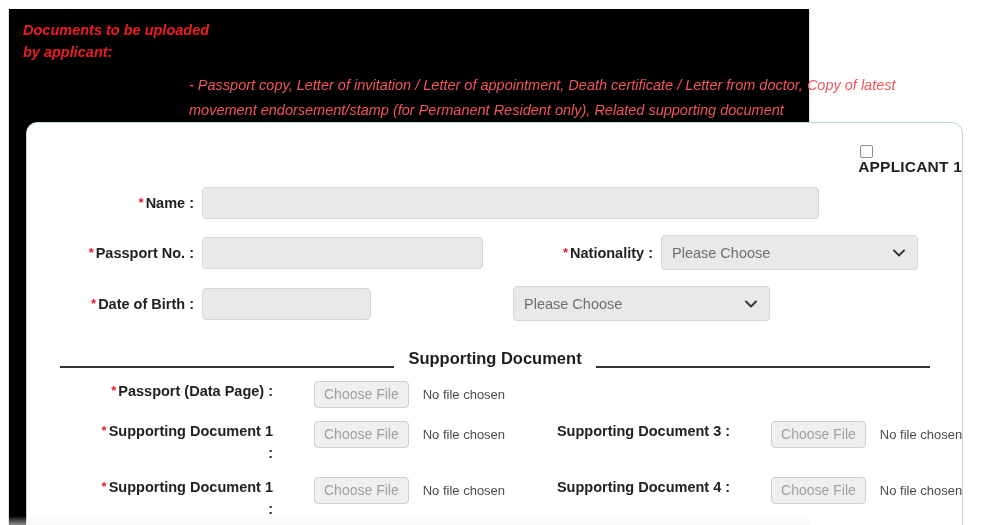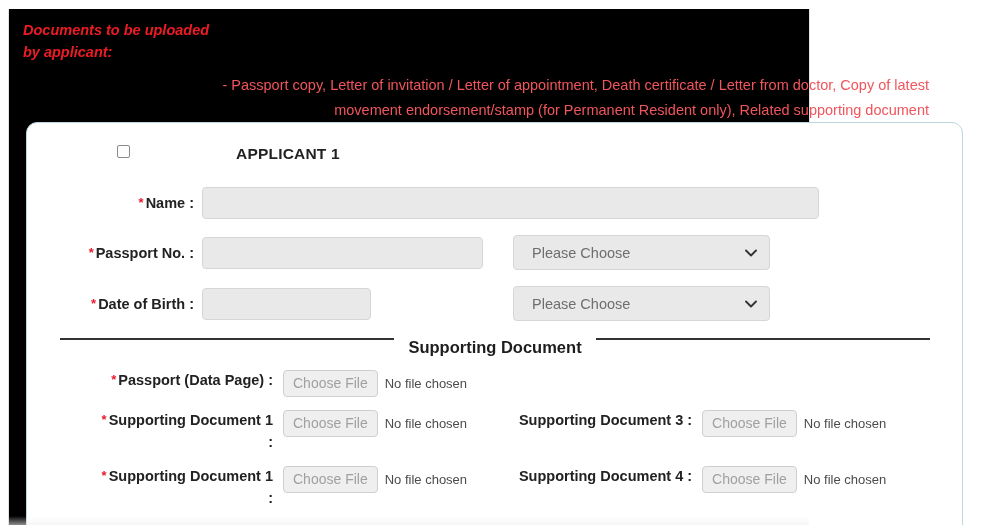--- a/index.html
+++ b/index.html
@@ -46,26 +46,26 @@
     font-weight: bold;
     color: #ed1c24;
     font-size: 14.5px;
     line-height: 22px;
     padding-left: 14px;
     width: 235px;
   }
 
   .notice-body {
     color: #f0555c;
+    font-style: italic;
     font-size: 14.5px;
     line-height: 25px;
     width: 740px;
     margin-left: 180px;
     margin-top: 10px;
-    text-align: right;
   }
 
   
   .applicant-panel {
     position: absolute;
     left: 17px;
     top: 113px;
     width: 937px;
     height: 420px;
     border: 1px solid #bcd8de;
@@ -76,23 +76,24 @@
 
   .panel-pad {
     padding: 22px 0 0 0;
     position: relative;
     height: 100%;
   }
 
   
   .applicant-head {
     display: flex;
-    align-items: flex-start;
+    align-items: flex-end;
     height: 26px;
     padding-left: 0;
+    flex-direction: column;
   }
   .cb-wrap {
     width: 192px;
     display: flex;
     justify-content: center;
   }
   .cb {
     width: 13px;
     height: 13px;
     -webkit-appearance: none;
@@ -151,21 +152,21 @@
 
   .sel {
     background: #e9e9e9;
     border: 1px solid #d6d6d6;
     border-radius: 4px;
     height: 35px;
     width: 257px;
     font-family: "Liberation Sans", sans-serif;
     font-size: 14.5px;
     color: #6e6e6e;
-    padding: 0 18px;
+    padding: 0 10px;
     -webkit-appearance: none;
     appearance: none;
     outline: none;
     position: relative;
   }
   .sel-wrap { position: relative; display: inline-block; }
   .sel-arrow {
     position: absolute;
     right: 13px;
     top: 50%;
@@ -176,22 +177,22 @@
     display: block;
   }
 
   .row-2col { display: flex; align-items: center; margin-top: 16px; }
   .col-left { display: flex; align-items: center; }
   .col-right { display: flex; align-items: center; }
 
   
   .sd-divider {
     display: flex;
-    align-items: flex-start;
-    margin-top: 17px;
+    align-items: flex-end;
+    margin-top: 28px;
     padding: 0 32px 0 33px;
   }
   .sd-line { flex: 1; height: 2px; background: #333333; }
   .sd-title {
     font-weight: bold;
     font-size: 16.5px;
     color: #1d1d1d;
     padding: 0 14px;
     white-space: nowrap;
   }
@@ -208,22 +209,23 @@
     color: #222;
     text-align: right;
     line-height: 22px;
   }
   .flbl-c1 { width: 256px; padding-right: 10px; }
   .flbl-c2 { width: 210px; padding-right: 10px; }
 
   .filewidget {
     display: flex;
     align-items: center;
-    gap: 7px;
+    gap: 14px;
     padding-top: 1px;
+    margin-left: 31px;
   }
   .choose-btn {
     background: #efefef;
     border: 1px solid #cfcfcf;
     border-radius: 4px;
     color: #a0a0a0;
     font-family: "Liberation Sans", sans-serif;
     font-size: 14px;
     padding: 4px 9px 5px 9px;
     line-height: 16px;
@@ -277,20 +279,21 @@
           <span class="lbl lbl-c1"><span class="star">*</span><span>Name :</span></span>
           <input type="text" class="txt txt-name" value="" style="">
         </div>
 
         <div class="row-2col">
           <div class="col-left">
             <span class="lbl lbl-c1"><span class="star">*</span><span>Passport No. :</span></span>
             <input type="text" class="txt txt-passport" value="" style="">
           </div>
           <div class="col-right" style="margin-left:30px;">
+            <span class="lbl lbl-c2"><span class="star">*</span><span>Nationality :</span></span>
             <span class="sel-wrap">
               <select class="sel">
                 <option>Please Choose</option>
               </select>
               <svg class="sel-arrow" viewBox="0 0 12 8">
                 <path d="M1 1.5 L6 6.5 L11 1.5" fill="none" stroke="#333" stroke-width="1.9" stroke-linecap="round" stroke-linejoin="round"></path>
               </svg>
             </span>
           </div>
         </div>

